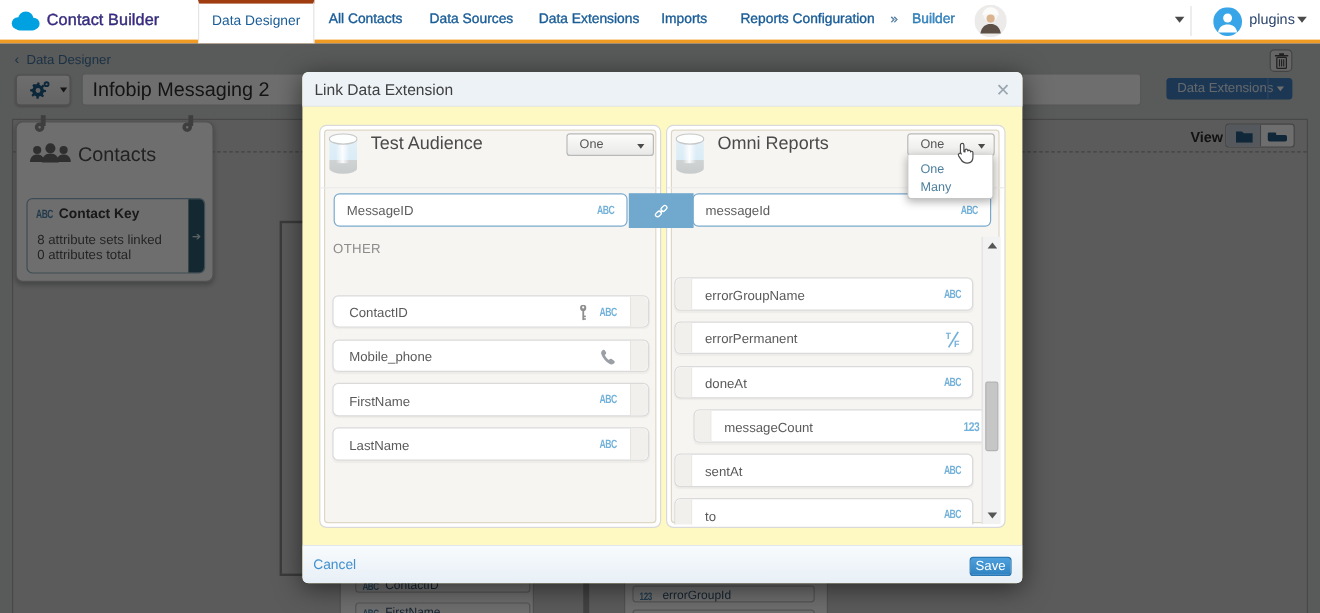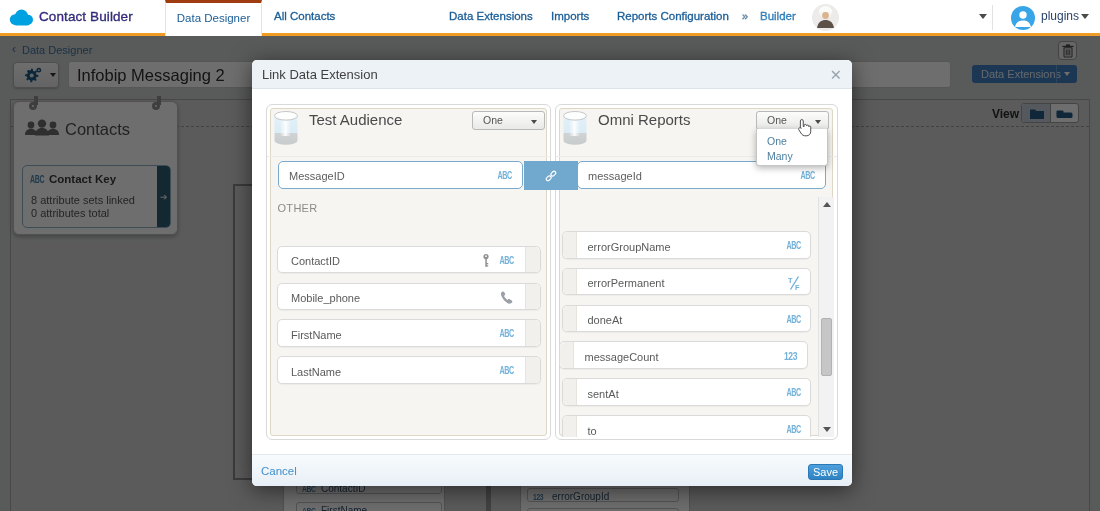--- a/index.html
+++ b/index.html
@@ -9,21 +9,21 @@
   
   #nav { position:absolute; left:0; top:0; width:1100px; height:36px; background:#fff; border-bottom:3px solid #f09b23; z-index:30; }
   #nav .brand { position:absolute; left:39px; top:9px; font-size:13.5px; color:#4c1d95; letter-spacing:.1px; -webkit-text-stroke:0.35px #16325c; }
   .tab { position:absolute; top:0; height:33px; font-size:11.5px; color:#1a5d97; line-height:33px; white-space:nowrap; -webkit-text-stroke:0.3px #1a5d97; }
   #tab-active { position:absolute; left:165px; top:0; width:97px; height:36px; background:#fff; border-top:3px solid #a03d10; border-left:1px solid #e4e4e4; border-right:1px solid #e4e4e4; text-align:center; line-height:30px; font-size:11.5px; color:#1a5d97; z-index:2; }
   .navtxt { position:absolute; top:0; height:33px; line-height:33px; font-size:11.5px; color:#3e3e3c; white-space:nowrap; }
   
   #app { position:absolute; left:0; top:36px; width:1100px; height:475px; background:#cfd0d0; z-index:1; }
   #overlay { position:absolute; left:0; top:36px; width:1100px; height:475px; background:rgba(0,0,0,0.57); z-index:10; }
   
-  #modal { position:absolute; left:252px; top:60px; width:600px; height:426px; background:#ffffff; border-radius:5px; box-shadow:0 4px 22px rgba(0,0,0,.55); z-index:20; }
+  #modal { position:absolute; left:252px; top:60px; width:600px; height:426px; background:#fef9c3; border-radius:5px; box-shadow:0 4px 22px rgba(0,0,0,.55); z-index:20; }
   #mtitle { position:absolute; left:0; top:0; right:0; height:29px; background:#edf2f6; border-bottom:1px solid #dde2e6; border-radius:5px 5px 0 0; }
   .mt-text { position:absolute; left:10px; top:7px; font-size:13px; color:#3f3f3f; }
   #mclose { position:absolute; right:10px; top:7px; font-size:14.5px; color:#9aa6ae; }
   .panel { position:absolute; border:1px solid #d9d9d9; border-radius:6px; background:#fff; }
   .pinner { position:absolute; border:1px solid #ded7c6; border-radius:3px; background:#f7f5f2; }
   .cylname { position:absolute; font-size:15px; color:#4a4a4a; }
   .drop { position:absolute; width:73px; height:19px; background:linear-gradient(#fcfcfb,#e9e9e7); border:1px solid #b9b9b9; border-radius:3px; font-size:10.5px; color:#555; line-height:17px; padding-left:10px; }
   .drop .car { position:absolute; right:7px; top:7.5px; width:0; height:0; border-left:3.5px solid transparent; border-right:3.5px solid transparent; border-top:4px solid #4a4a4a; }
   .sep { position:absolute; height:1px; background:#ececec; }
   .lfield { position:absolute; height:28px; border:1.5px solid #79aacd; border-radius:5px; background:#fff; }
@@ -48,20 +48,21 @@
     <g fill="#00a1e0">
           <circle cx="7" cy="10.5" r="5.2"></circle>
           <circle cx="13.5" cy="7" r="6.5"></circle>
           <circle cx="20" cy="10.8" r="5"></circle>
           <rect x="5" y="9" width="17.5" height="7.5" rx="3.7"></rect>
         </g>
   </svg>
   <span class="brand">Contact Builder</span>
   <div id="tab-active">Data Designer</div>
   <span class="tab" style="left:274px">All Contacts</span>
+  <span class="tab" style="left:358px">Data Sources</span>
   <span class="tab" style="left:449px">Data Extensions</span>
   <span class="tab" style="left:551px">Imports</span>
   <span class="tab" style="left:617px">Reports Configuration</span>
   <span class="tab" style="left:742px;color:#9aa0a6;font-size:11px">»</span>
   <span class="tab" style="left:760px;color:#3b9ad8">Builder</span>
   <svg class="abs" style="left:812px;top:4px" width="27" height="27" viewBox="0 0 27 27">
     <circle cx="13.5" cy="13.5" r="13.5" fill="#ecebe9"></circle>
     <circle cx="13.5" cy="8.5" r="6" fill="#f7f6f4"></circle>
     <circle cx="13.5" cy="11.5" r="3.4" fill="#d9b48f"></circle>
     <path d="M5 24 c1-6 4.5-8 8.5-8 s7.5 2 8.5 8" fill="#5c5047"></path>
@@ -286,21 +287,21 @@
         <text x="0" y="6.5" font-family="Liberation Sans" font-size="7.5" font-weight="bold" fill="#72b1d9">T</text>
         <line x1="10.5" y1="0.5" x2="2.5" y2="13.5" stroke="#72b1d9" stroke-width="1.4"></line>
         <text x="7" y="13.5" font-family="Liberation Sans" font-size="7.5" font-weight="bold" fill="#72b1d9">F</text>
       </svg>
     </div>
     <div class="chip" style="left:3px;top:79.1px;width:249px">
       <div class="gripL"></div>
           <span class="t" style="left:25px">doneAt</span>
       <span class="abs abc" style="right:9px;top:8px">ABC</span>
     </div>
-    <div class="chip" style="left:0;top:115.9px;width:249px">
+    <div class="chip" style="left:19px;top:115.9px;width:249px">
       <div class="gripL"></div>
           <span class="t" style="left:25px">messageCount</span>
       <span class="abs n123" style="right:9px;top:8px">123</span>
     </div>
     <div class="chip" style="left:3px;top:152.7px;width:249px">
       <div class="gripL"></div>
           <span class="t" style="left:25px">sentAt</span>
       <span class="abs abc" style="right:9px;top:8px">ABC</span>
     </div>
     <div class="chip" style="left:3px;top:189.5px;width:249px">

